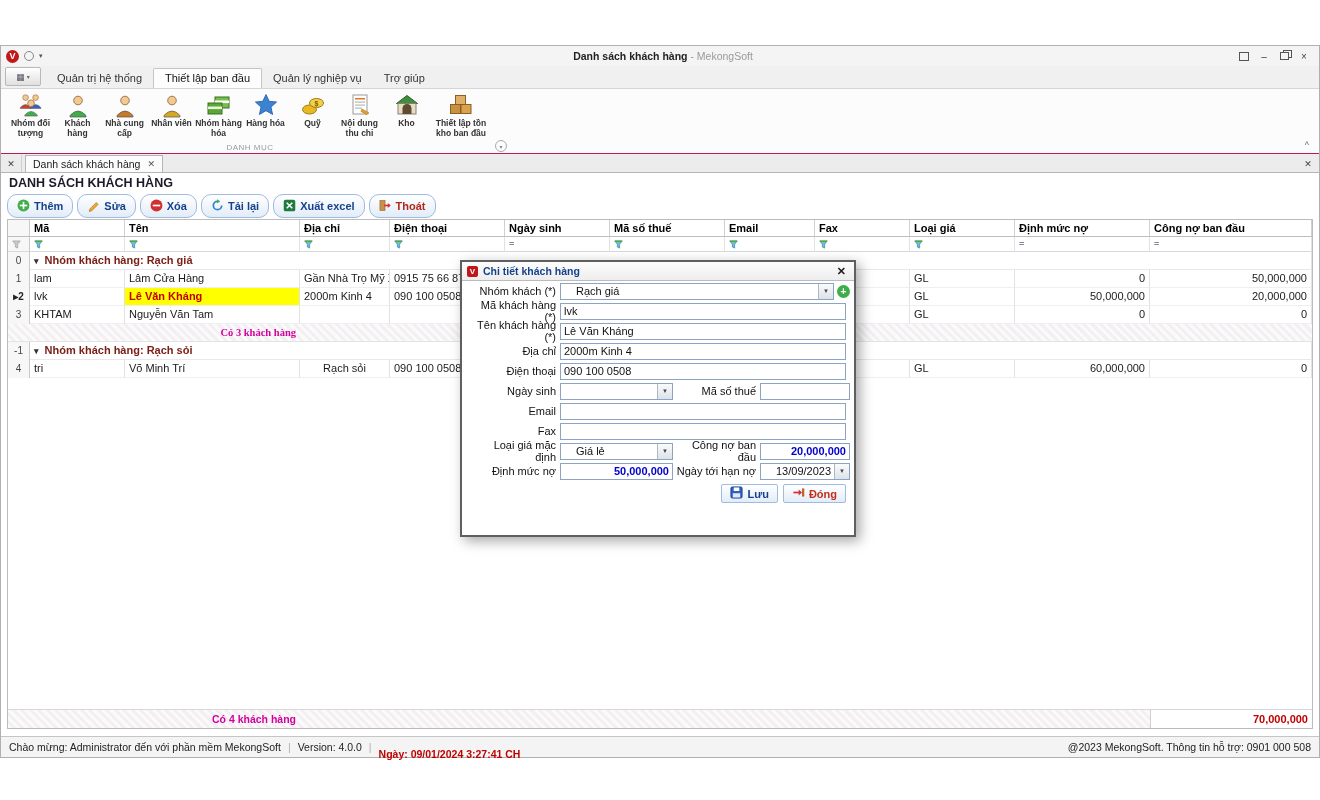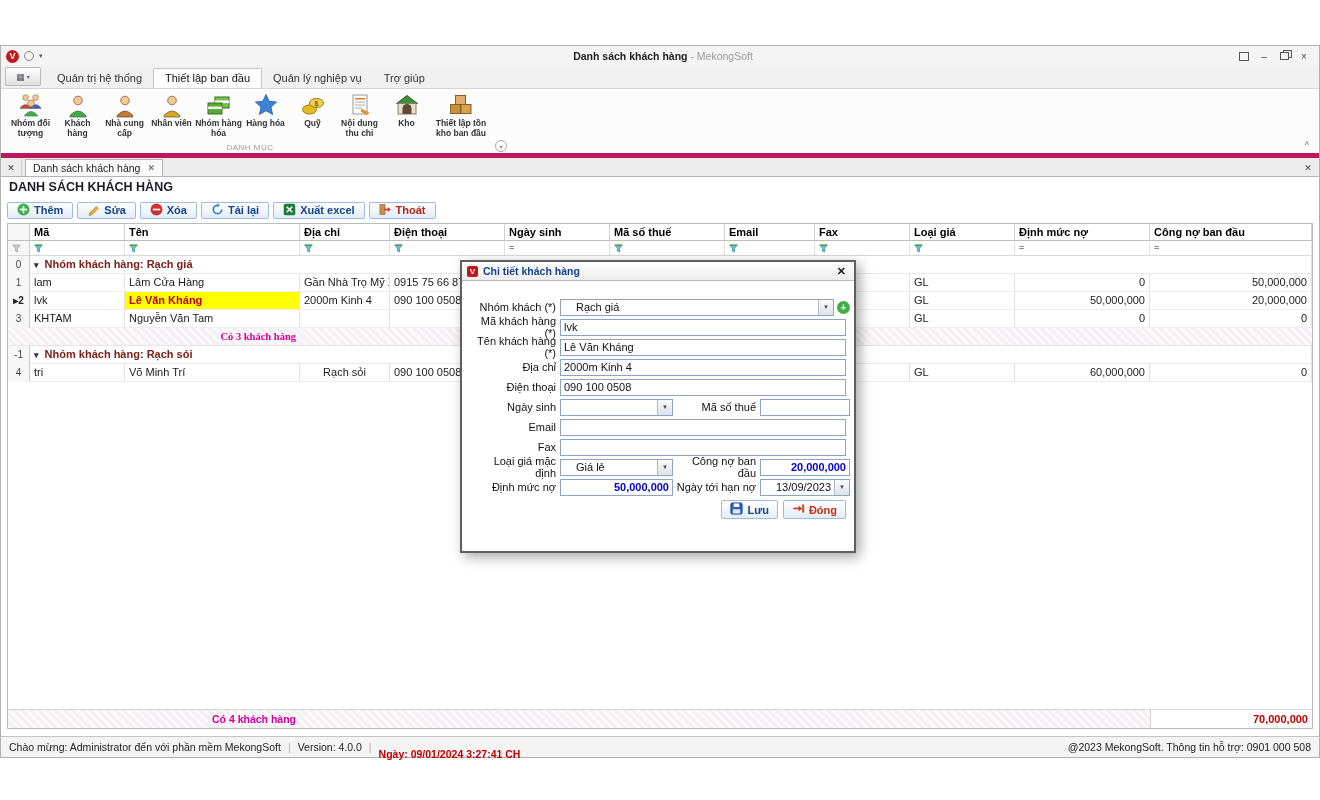--- a/index.html
+++ b/index.html
@@ -29,21 +29,21 @@
                border-bottom:1px solid #d5d5d5;flex:none;}
   .app-menu-btn{width:34px;height:17px;border:1px solid #b8b8b8;border-radius:2px;margin:0 5px 2px 0;
                 background:linear-gradient(#ffffff,#e0e0e0);display:flex;align-items:center;justify-content:center;gap:2px;
                 font-size:9px;color:#556;}
   .app-menu-btn .small-caret{font-size:6px;color:#667;}
   .rtab-list{display:flex;align-items:flex-end;}
   .rtab{padding:3px 11px 4px;font-size:11px;color:#333;}
   .rtab.active{background:#fdfdfd;border:1px solid #c6c6c6;border-bottom:none;border-radius:2px 2px 0 0;color:#111;}
 
   
-  .ribbon-body{height:64px;background:#fcfcfc;border-bottom:5px solid #be185d;position:relative;flex:none;}
+  .ribbon-body{height:64px;background:#fcfcfc;border-bottom:1px solid #be185d;position:relative;flex:none;}
   .ribbon-items{display:flex;align-items:flex-start;padding:2px 0 0 6px;}
   .ritem{width:47px;flex:none;display:flex;flex-direction:column;align-items:center;padding-top:1px;}
   .ritem.wide{width:62px;}
   .ricon{height:26px;display:flex;align-items:center;justify-content:center;}
   .rlabel{font-size:8.5px;font-weight:bold;color:#333;text-align:center;line-height:1.15;margin-top:1px;}
   .group-label{position:absolute;bottom:1px;left:6px;width:486px;text-align:center;font-size:8px;color:#9a9a9a;letter-spacing:.5px;}
   .group-launcher{position:absolute;bottom:1px;left:494px;width:10px;height:10px;border:1px solid #aaa;border-radius:50%;
                   font-size:6px;color:#888;display:flex;align-items:center;justify-content:center;}
   .ribbon-collapse{position:absolute;right:10px;bottom:3px;font-size:9px;color:#666;}
 
@@ -53,21 +53,21 @@
                     font-size:9px;color:#444;}
   .doc-tab{height:17px;background:#fbfbfb;border:1px solid #b5b5b5;border-bottom:none;display:flex;align-items:center;gap:7px;
            padding:0 7px;font-size:10.5px;color:#222;margin-left:3px;box-sizing:border-box;}
   .doc-tab .x{font-size:9px;color:#555;}
   .strip-close-right{margin-left:auto;width:22px;text-align:center;font-size:9px;color:#444;padding-bottom:3px;}
 
   
   .workarea{flex:1;background:#fff;padding:0 6px 7px;display:flex;flex-direction:column;min-height:0;}
   .page-title{height:20px;line-height:20px;font-size:12.5px;font-weight:bold;color:#1a1a2a;padding-left:2px;flex:none;}
   .btnbar{height:26px;display:flex;align-items:center;gap:4px;flex:none;}
-  .abtn{height:17px;display:inline-flex;align-items:center;gap:4px;padding:0 9px;border:1px solid #9ebbe0;border-radius:2px;
+  .abtn{height:24px;display:inline-flex;align-items:center;gap:4px;padding:0 9px;border:1px solid #9ebbe0;border-radius:10px;
         background:linear-gradient(#ffffff,#e2ecf8);font-size:11px;font-weight:bold;color:#16418c;font-family:inherit;}
   .abtn.red{color:#b02a1a;}
 
   
   .grid{flex:1;border:1px solid #bcbcbc;background:#fff;display:flex;flex-direction:column;overflow:hidden;min-height:0;}
   .g-row{display:flex;flex:none;}
   .g-cell{box-sizing:border-box;padding:0 4px;overflow:hidden;white-space:nowrap;border-right:1px solid #e2e2e2;}
   .g-h{height:17px;line-height:16px;font-size:11px;font-weight:bold;color:#000;border-right:1px solid #d0d0d0;
        border-bottom:1px solid #bdbdbd;background:#fff;}
   .g-f{height:15px;display:flex;align-items:center;border-bottom:1px solid #d8d8d8;background:#fff;}
@@ -101,21 +101,21 @@
 
   
   .dialog{position:absolute;left:460px;top:260px;width:396px;z-index:20;background:#fff;border:2px solid #5f5f5f;
           box-shadow:4px 4px 12px rgba(0,0,0,.35);box-sizing:border-box;}
   .dlg-title{height:18px;background:linear-gradient(#fdfdfd,#ededed);border-bottom:1px solid #bbb;display:flex;
              align-items:center;gap:5px;padding:0 5px;}
   .dlg-logo{width:11px;height:11px;border-radius:2px;background:#c01818;color:#fff;font-size:8px;font-weight:bold;
             display:flex;align-items:center;justify-content:center;}
   .dlg-title-text{font-size:10.5px;font-weight:bold;color:#16418c;}
   .dlg-close{margin-left:auto;font-size:11px;font-weight:bold;color:#222;padding:0 3px;}
-  .dlg-body{padding:16px 8px 32px;}
+  .dlg-body{padding:0 8px 32px;}
   .frow{display:flex;align-items:center;height:20px;}
   .flabel{width:90px;flex:none;text-align:right;padding-right:4px;font-size:11px;color:#111;box-sizing:border-box;}
   .flabel2{width:87px;flex:none;text-align:right;padding-right:4px;font-size:11px;color:#111;box-sizing:border-box;}
   .fctl{height:17px;box-sizing:border-box;border:1px solid #8da4c0;font-size:11px;padding:0 3px;font-family:inherit;background:#fff;color:#111;}
   input.fctl{outline:none;}
   .full{width:290px;}
   .w274{width:274px;}
   .w113{width:113px;}
   .w90{width:90px;}
   .numval{text-align:right;color:#0000cc;font-weight:bold;}

